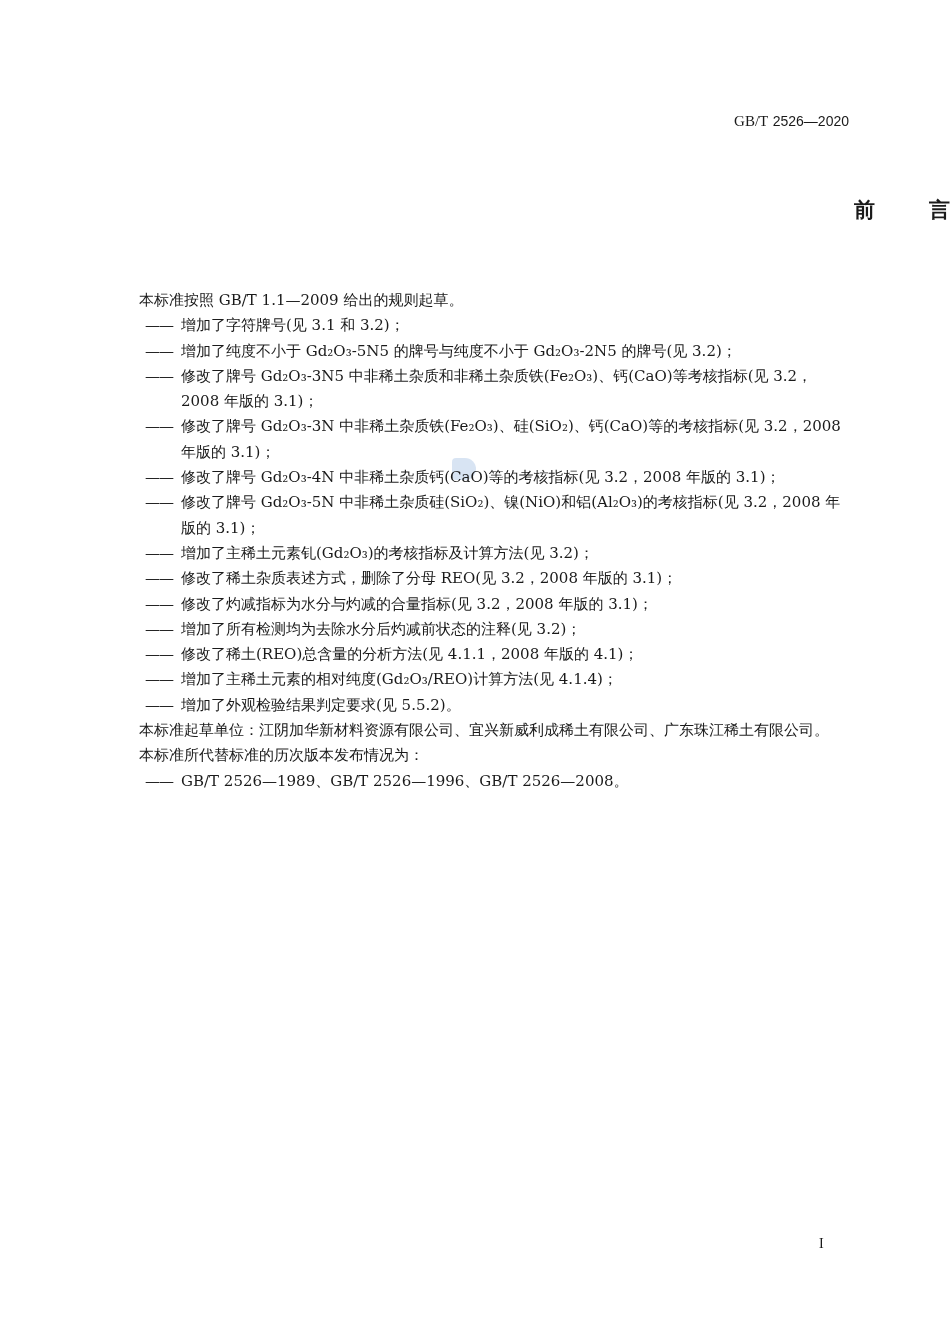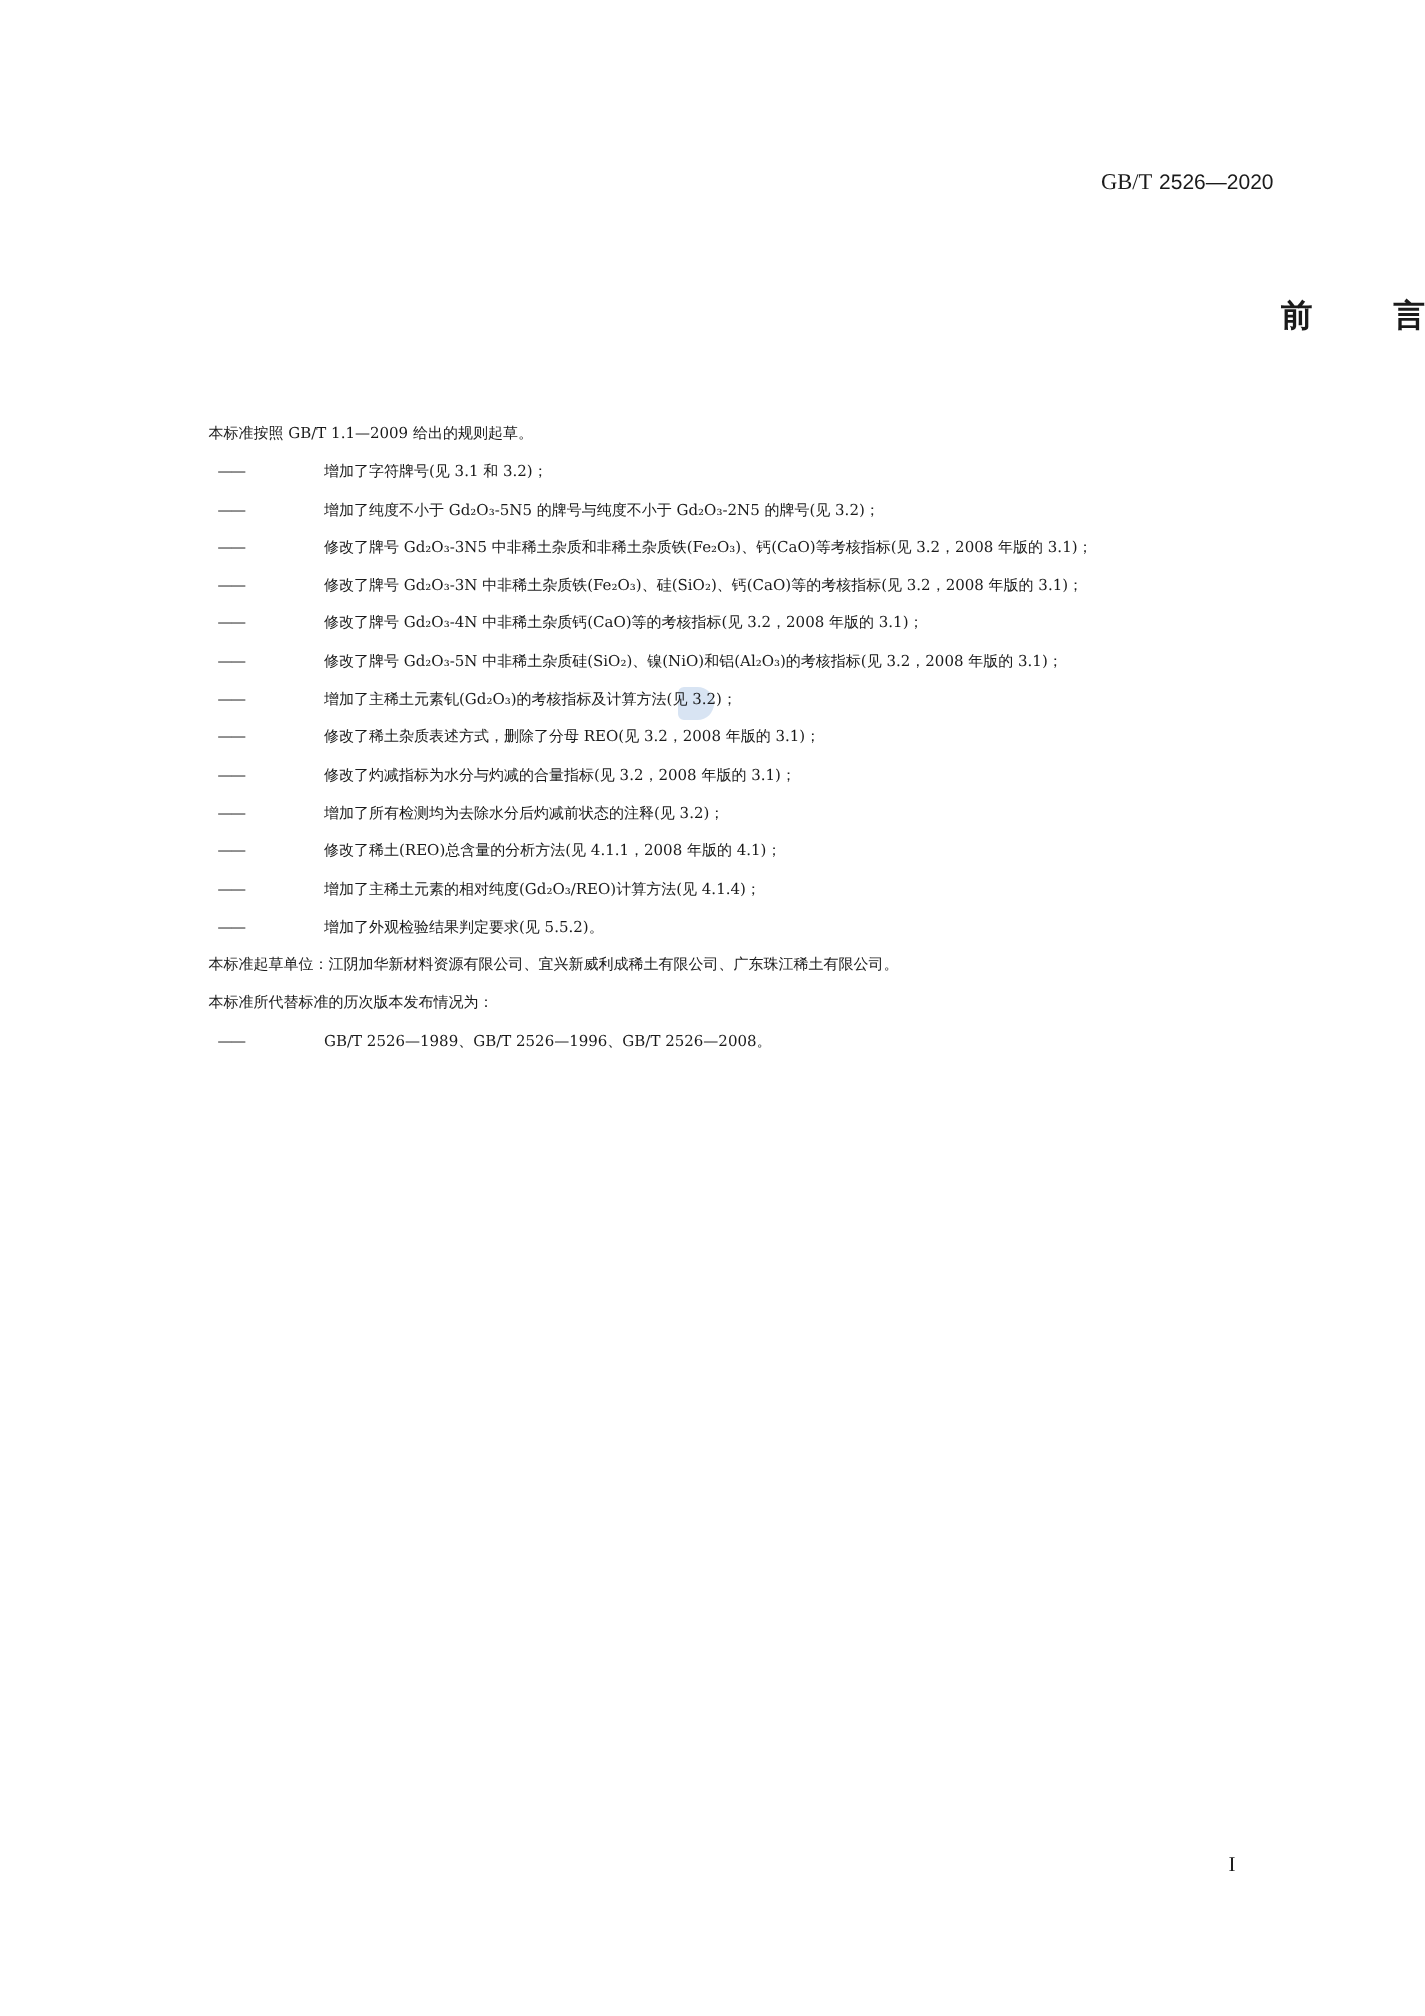--- a/index.html
+++ b/index.html
@@ -4,25 +4,25 @@
 <style>
   html, body { margin:0; padding:0; background:#ffffff; }
   body { width:950px; height:1344px; position:relative; overflow:hidden;
          font-family:"DejaVu Serif","Liberation Serif",serif; color:#1a1a1a; }
   .std-no { position:absolute; top:113px; right:101px; font-size:14px; }
   .std-no b { font-family:"Liberation Serif",serif; font-weight:normal; font-size:15px; }
   .std-no span { font-family:"Liberation Sans",sans-serif; font-size:14px; }
   .title { position:absolute; top:196px; left:0; width:950px; text-align:right;
            font-family:"DejaVu Sans",sans-serif; font-weight:bold; font-size:21px; letter-spacing:0; }
   .title .sp { display:inline-block; width:54px; }
-  .body { position:absolute; top:277px; left:112px; width:738px; font-size:10px; line-height:25.3px; }
+  .body { position:absolute; top:288px; left:112px; width:738px; font-size:15px; line-height:25.3px; }
   .p { text-indent:27px; text-align:justify; text-align-last:left; margin:0; }
   .item { position:relative; padding-left:69px; margin:0; }
   .item .dash { position:absolute; left:33px; top:0; letter-spacing:-1px; }
-  .item .txt { display:block;margin-left:35px; }
+  .item .txt { display:block; }
   .pagenum { position:absolute; top:1236px; left:819px; font-size:14px; font-family:"Liberation Serif",serif; }
   .footer { position:absolute; top:1307px; left:0; width:950px; text-align:center; font-size:15px;
             font-family:"Liberation Serif",serif; color:#0f766e;margin-top:36px; }
   .watermark { position:absolute; left:452px; top:458px; width:24px; height:22px; border-radius:4px 11px 11px 4px;
                background:#b8cdea; opacity:0.55; }
 </style>
 </head>
 <body>
 
 <div class="std-no">

